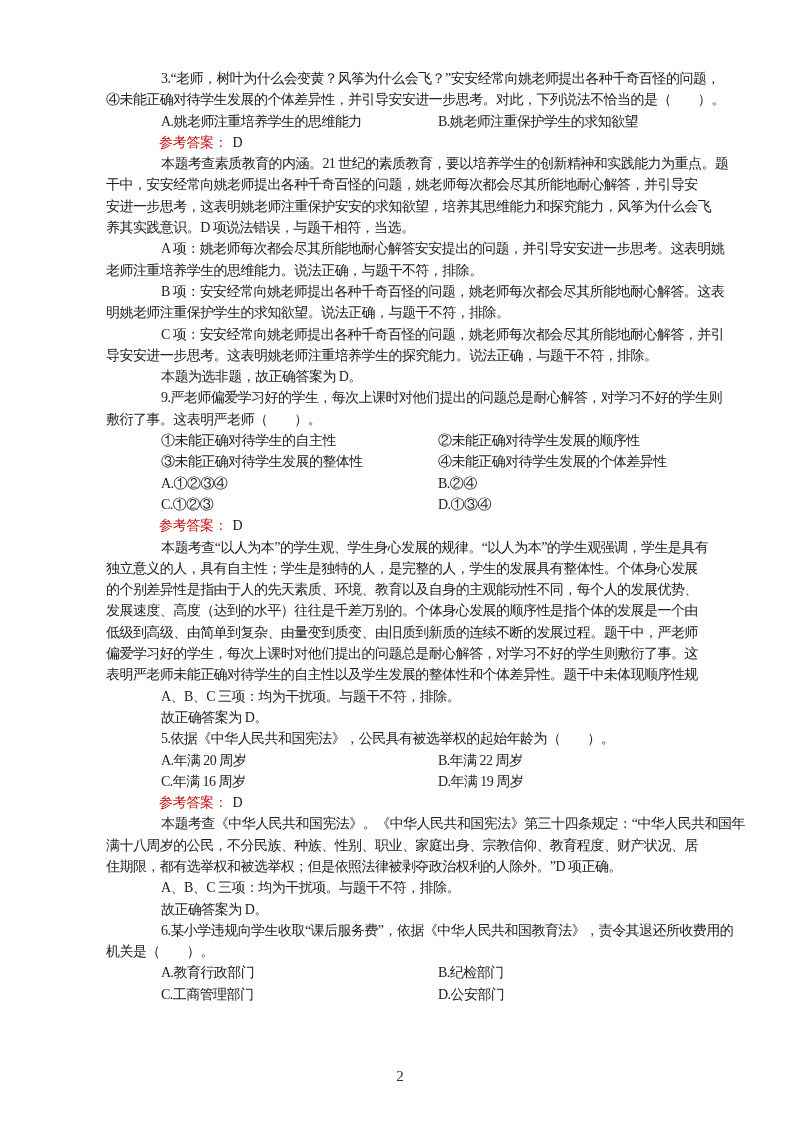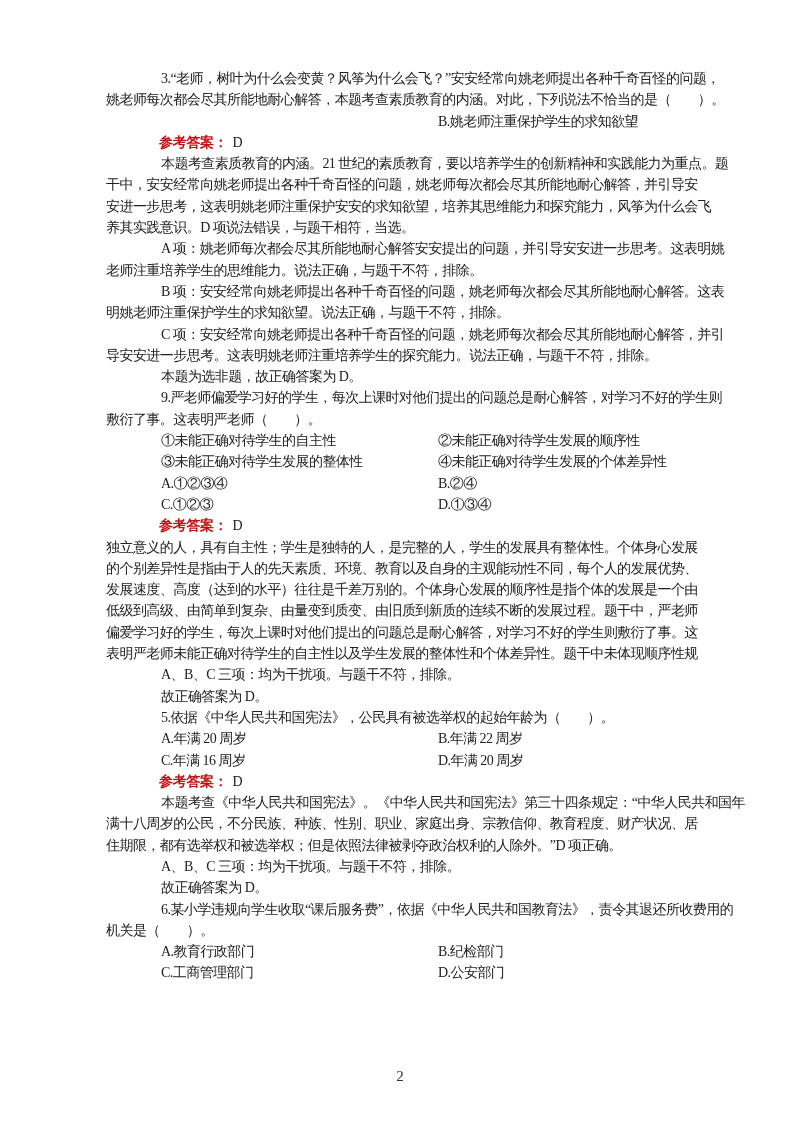--- a/index.html
+++ b/index.html
@@ -31,21 +31,21 @@
     letter-spacing:-0.55px;
     white-space:nowrap;
     margin-left:40px;
   }
   .indent{padding-left:55px;}
   .opt-l{position:absolute;left:55px;top:0;}
   .opt-r{position:absolute;left:332px;top:0;}
   .ans{padding-left:53px;}
   .ans-label{
     color:var(--red);
-    font-weight:bold;
+    font-weight:normal;
     font-family:"Liberation Sans","DejaVu Sans",sans-serif;
     letter-spacing:-0.3px;
   }
   .ans-value{padding-left:5px;}
   .pagenum{
     position:absolute;
     left:0;right:0;
     top:1066px;
     height:20px;
     line-height:20px;
@@ -53,22 +53,23 @@
     font-size:15px;
     color:#333333;
   }
 </style>
 </head>
 <body>
 
 <div class="page">
   <div class="doc">
       <div class="line indent">3.“老师，树叶为什么会变黄？风筝为什么会飞？”安安经常向姚老师提出各种千奇百怪的问题，</div>
-      <div class="line">姚老师每次都会尽其所能地耐心解答，本题考查素质教育的内涵。对此，下列说法不恰当的是（　　）。</div>
+      <div class="line">④未能正确对待学生发展的个体差异性，并引导安安进一步思考。对此，下列说法不恰当的是（　　）。</div>
       <div class="line">
+        <span class="opt-l">A.姚老师注重培养学生的思维能力</span>
         <span class="opt-r">B.姚老师注重保护学生的求知欲望</span>
       </div>
       <div class="line ans"><span class="ans-label">参考答案：</span><span class="ans-value">D</span></div>
       <div class="line indent">本题考查素质教育的内涵。21 世纪的素质教育，要以培养学生的创新精神和实践能力为重点。题</div>
       <div class="line">干中，安安经常向姚老师提出各种千奇百怪的问题，姚老师每次都会尽其所能地耐心解答，并引导安</div>
       <div class="line">安进一步思考，这表明姚老师注重保护安安的求知欲望，培养其思维能力和探究能力，风筝为什么会飞</div>
       <div class="line">养其实践意识。D 项说法错误，与题干相符，当选。</div>
       <div class="line indent">A 项：姚老师每次都会尽其所能地耐心解答安安提出的问题，并引导安安进一步思考。这表明姚</div>
       <div class="line">老师注重培养学生的思维能力。说法正确，与题干不符，排除。</div>
       <div class="line indent">B 项：安安经常向姚老师提出各种千奇百怪的问题，姚老师每次都会尽其所能地耐心解答。这表</div>
@@ -88,36 +89,37 @@
       </div>
       <div class="line">
         <span class="opt-l">A.①②③④</span>
         <span class="opt-r">B.②④</span>
       </div>
       <div class="line">
         <span class="opt-l">C.①②③</span>
         <span class="opt-r">D.①③④</span>
       </div>
       <div class="line ans"><span class="ans-label">参考答案：</span><span class="ans-value">D</span></div>
+      <div class="line indent">本题考查“以人为本”的学生观、学生身心发展的规律。“以人为本”的学生观强调，学生是具有</div>
       <div class="line">独立意义的人，具有自主性；学生是独特的人，是完整的人，学生的发展具有整体性。个体身心发展</div>
       <div class="line">的个别差异性是指由于人的先天素质、环境、教育以及自身的主观能动性不同，每个人的发展优势、</div>
       <div class="line">发展速度、高度（达到的水平）往往是千差万别的。个体身心发展的顺序性是指个体的发展是一个由</div>
       <div class="line">低级到高级、由简单到复杂、由量变到质变、由旧质到新质的连续不断的发展过程。题干中，严老师</div>
       <div class="line">偏爱学习好的学生，每次上课时对他们提出的问题总是耐心解答，对学习不好的学生则敷衍了事。这</div>
       <div class="line">表明严老师未能正确对待学生的自主性以及学生发展的整体性和个体差异性。题干中未体现顺序性规</div>
       <div class="line indent">A、B、C 三项：均为干扰项。与题干不符，排除。</div>
       <div class="line indent">故正确答案为 D。</div>
       <div class="line indent">5.依据《中华人民共和国宪法》，公民具有被选举权的起始年龄为（　　）。</div>
       <div class="line">
         <span class="opt-l">A.年满 20 周岁</span>
         <span class="opt-r">B.年满 22 周岁</span>
       </div>
       <div class="line">
         <span class="opt-l">C.年满 16 周岁</span>
-        <span class="opt-r">D.年满 20 周岁</span>
+        <span class="opt-r">D.年满 19 周岁</span>
       </div>
       <div class="line ans"><span class="ans-label">参考答案：</span><span class="ans-value">D</span></div>
       <div class="line indent">本题考查《中华人民共和国宪法》。《中华人民共和国宪法》第三十四条规定：“中华人民共和国年</div>
       <div class="line">满十八周岁的公民，不分民族、种族、性别、职业、家庭出身、宗教信仰、教育程度、财产状况、居</div>
       <div class="line">住期限，都有选举权和被选举权；但是依照法律被剥夺政治权利的人除外。”D 项正确。</div>
       <div class="line indent">A、B、C 三项：均为干扰项。与题干不符，排除。</div>
       <div class="line indent">故正确答案为 D。</div>
       <div class="line indent">6.某小学违规向学生收取“课后服务费”，依据《中华人民共和国教育法》，责令其退还所收费用的</div>
       <div class="line">机关是（　　）。</div>
       <div class="line">

